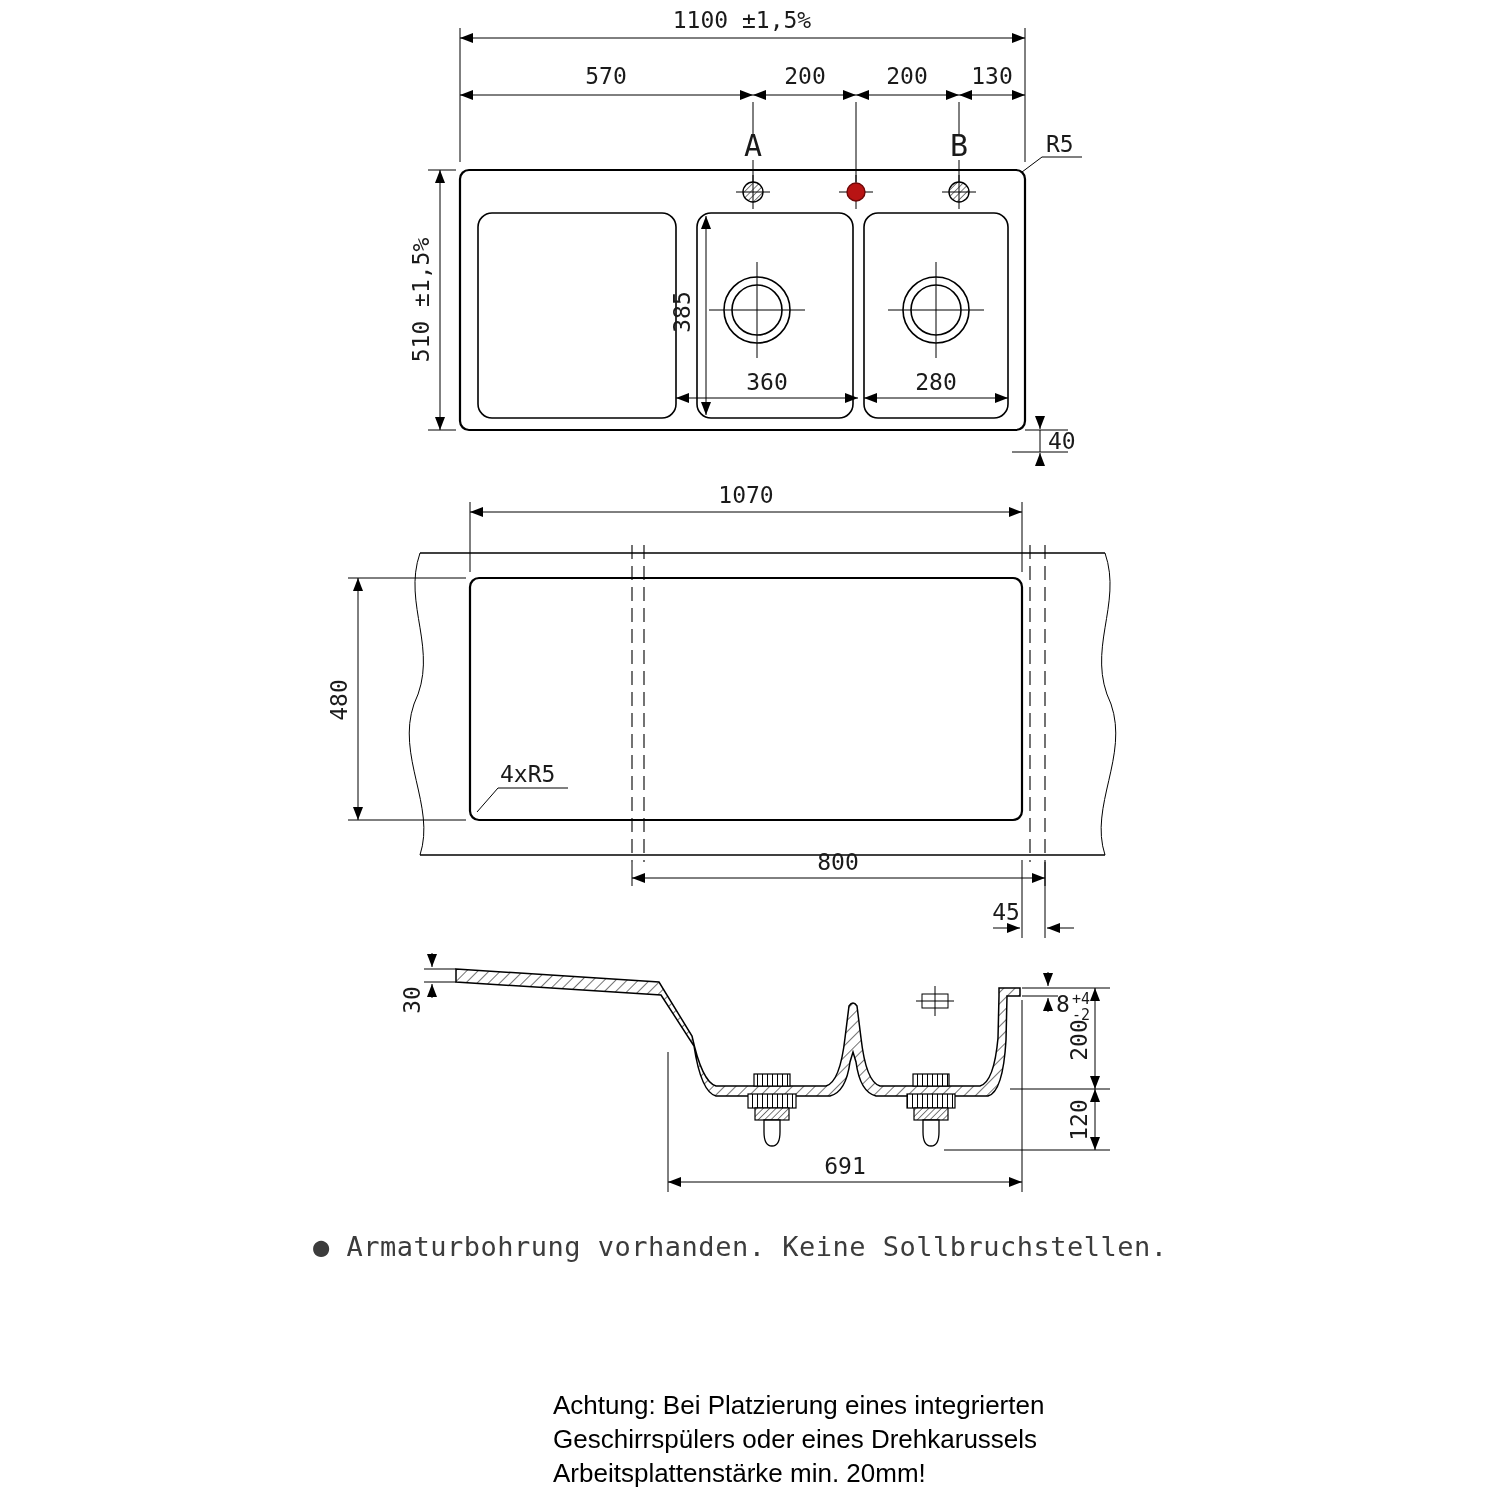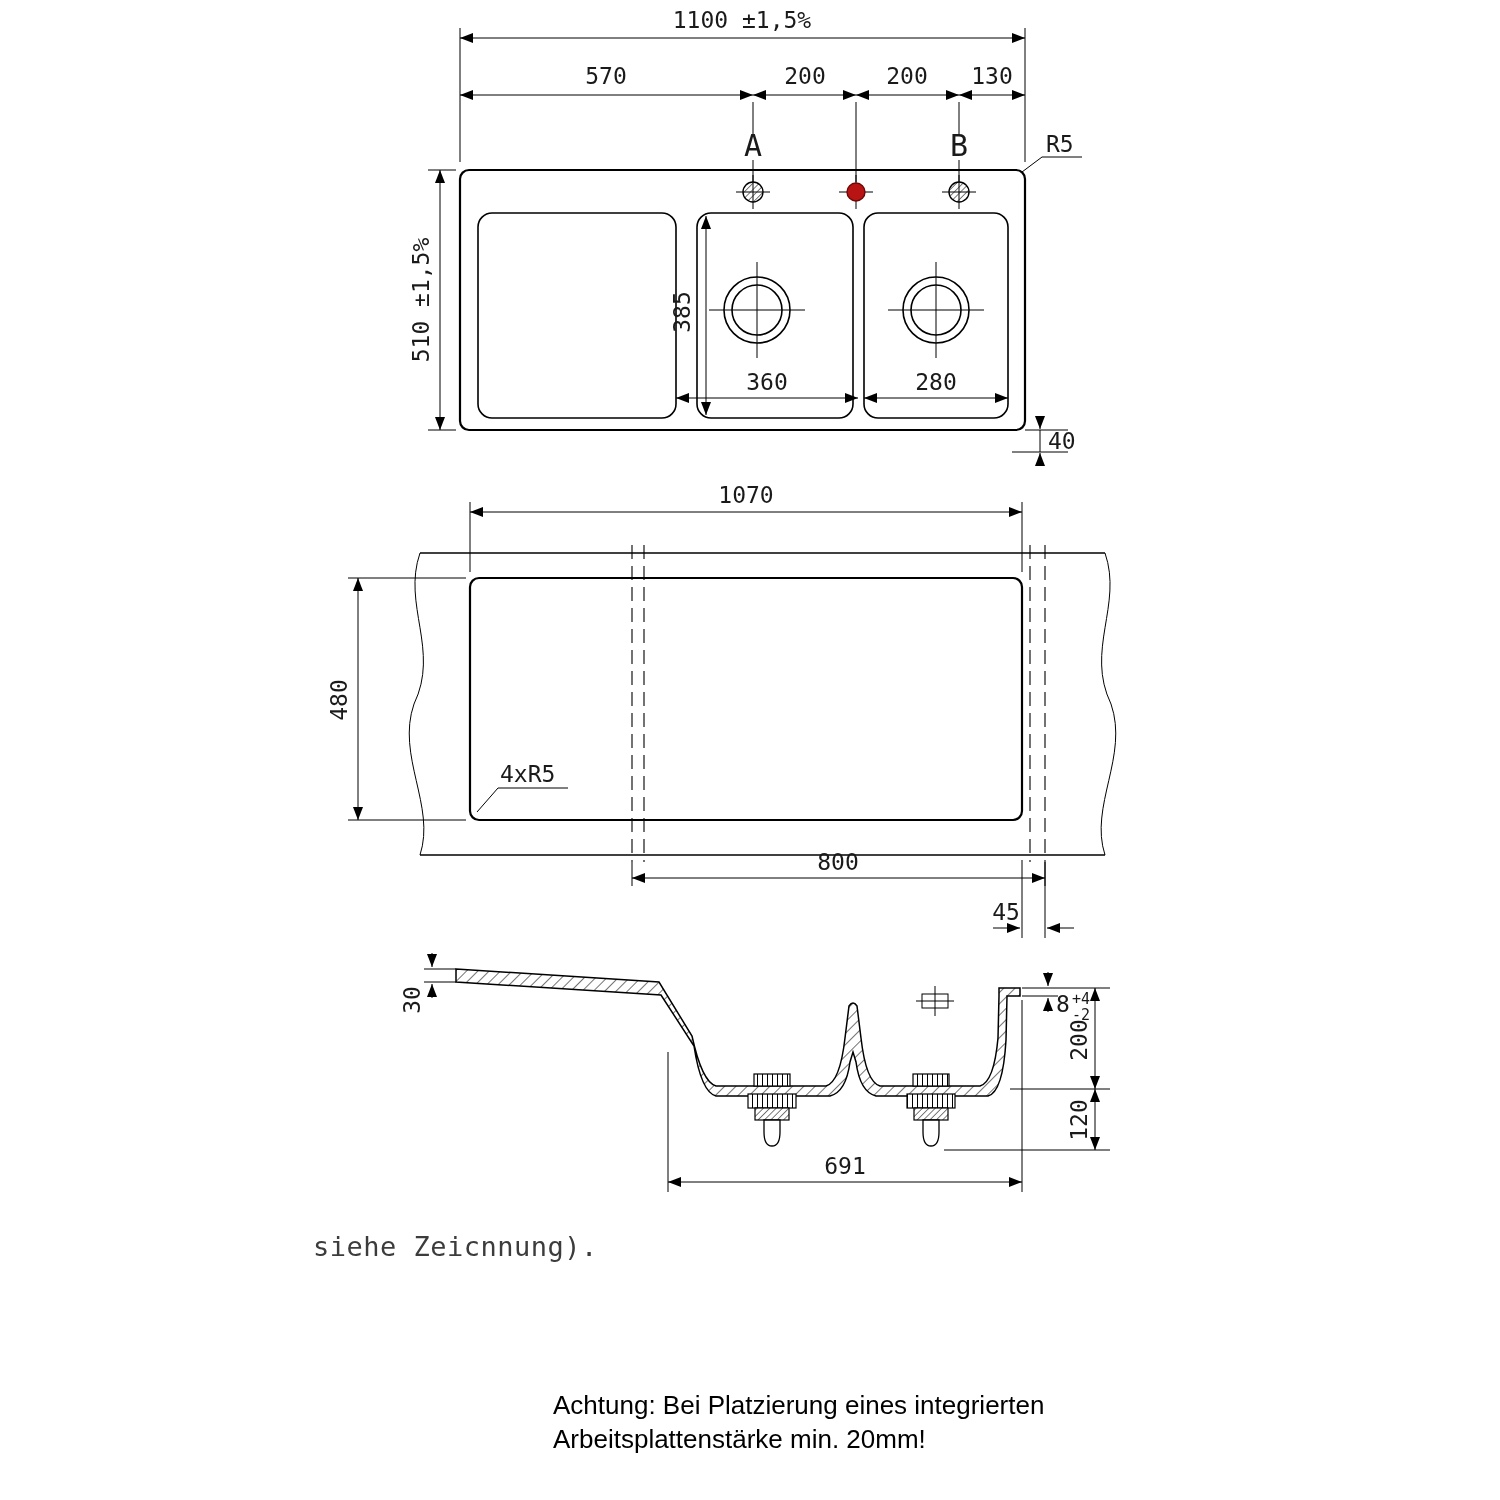--- a/index.html
+++ b/index.html
@@ -261,22 +261,23 @@
       <line class="thin" x1="668" y1="1052" x2="668" y2="1192"></line>
       <line class="thin" x1="1022" y1="1000" x2="1022" y2="1192"></line>
       <line class="thin" x1="668" y1="1182" x2="1022" y2="1182" marker-start="url(#arrow)" marker-end="url(#arrow)"></line>
       <text class="dimtxt" x="845" y="1174" text-anchor="middle">691</text>
     </g>
   </g>
 </svg>
 
 <div class="notes">
   <div>
-    <span>siehe Zeicnnung).</span>
+    <span>● Armaturbohrung vorhanden. Keine Sollbruchstellen.</span>
   </div>
 </div>
 
 <div class="warning">
   <div>Achtung: Bei Platzierung eines integrierten</div>
+  <div>Geschirrspülers oder eines Drehkarussels</div>
   <div>Arbeitsplattenstärke min. 20mm!</div>
 </div>
 
 </div>
 
 </body></html>

